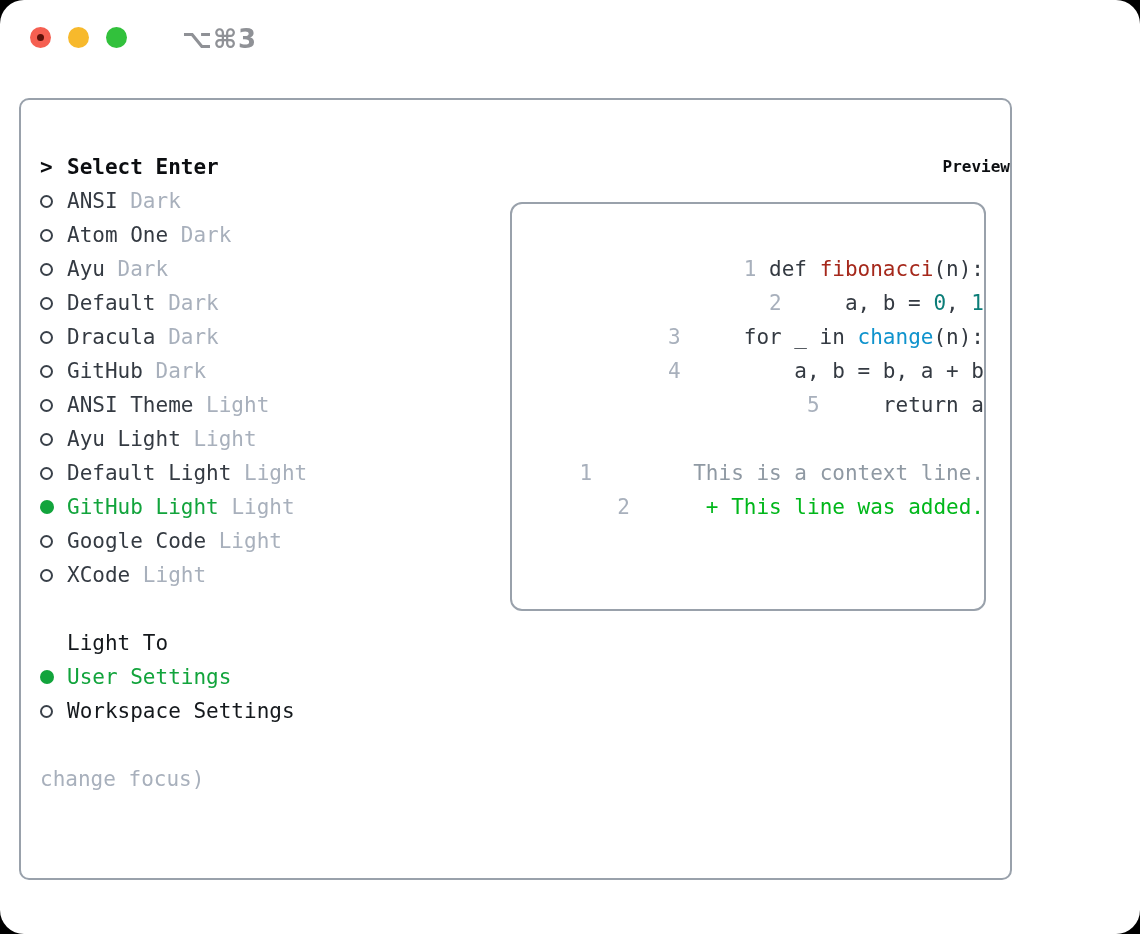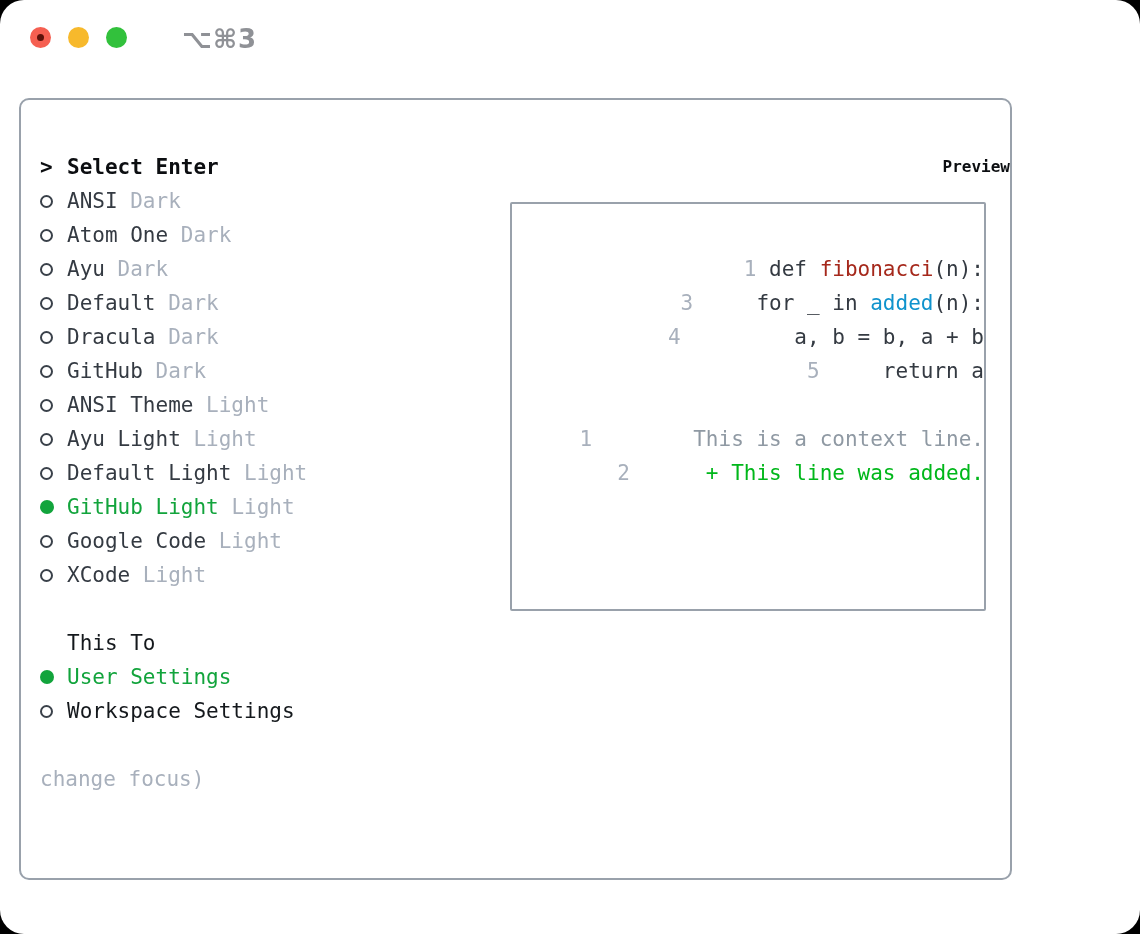--- a/index.html
+++ b/index.html
@@ -65,21 +65,21 @@
   .apply-label.sel { color: var(--selected_green); text-align: right; }
   .hint { margin-top: 34px; color: var(--text_muted); }
   .hint .row { display: block; }
   
   .preview-col { flex: 1; padding: 50px 0 0 0; text-align: right; }
   .preview-hdr-row { height: 34px; line-height: 34px; }
   .preview-box {
     margin-top: 18px; margin-left: 8px;
     width: 476px; height: 409px;
     border: 2px solid var(--panel_border);
-    border-radius: 2px;
+    border-radius: 12px;
     padding: 48px 0 0 14px;
     font-size: 21px; line-height: 34px;
   }
   .cline { height: 34px; white-space: pre; }
   .blank-line { height: 34px; }
   .lnum { color: var(--text_muted); }
   .tk-plain   { color: var(--text_primary); }
   .tk-func    { color: var(--syntax_func_red); }
   .tk-num     { color: var(--syntax_num_teal); }
   .tk-builtin { color: var(--syntax_builtin_blue); }
@@ -117,41 +117,42 @@
           <div class="row"><span class="bullet-col"><span class="circle"></span></span><span class="t-name">GitHub </span><span class="t-variant">Dark</span></div>
           <div class="row"><span class="bullet-col"><span class="circle"></span></span><span class="t-name">ANSI Theme </span><span class="t-variant">Light</span></div>
           <div class="row"><span class="bullet-col"><span class="circle"></span></span><span class="t-name">Ayu Light </span><span class="t-variant">Light</span></div>
           <div class="row"><span class="bullet-col"><span class="circle"></span></span><span class="t-name">Default Light </span><span class="t-variant">Light</span></div>
           <div class="row"><span class="bullet-col"><span class="circle sel"></span></span><span class="t-name sel">GitHub Light </span><span class="t-variant">Light</span></div>
           <div class="row"><span class="bullet-col"><span class="circle"></span></span><span class="t-name">Google Code </span><span class="t-variant">Light</span></div>
           <div class="row"><span class="bullet-col"><span class="circle"></span></span><span class="t-name">XCode </span><span class="t-variant">Light</span></div>
         </div>
 
       <div class="row apply-header">
-        <span class="bullet-col"></span><span class="apply-label">This To</span>
+        <span class="bullet-col"></span><span class="apply-label">Light To</span>
       </div>
 
       <div id="apply-list">
           <div class="row"><span class="bullet-col"><span class="circle sel"></span></span><span class="apply-label sel">User Settings</span></div>
           <div class="row"><span class="bullet-col"><span class="circle"></span></span><span class="apply-label">Workspace Settings</span></div>
         </div>
 
       <div class="hint" id="hint">
           <div class="row">change focus)</div>
         </div>
     </div>
 
     <div class="preview-col">
       <div class="preview-hdr-row">
         <span class="hdr">Preview</span>
       </div>
       <div class="preview-box">
         <div id="code-lines">
             <div class="cline"><span class="lnum">1 </span><span class="tk-plain">def </span><span class="tk-func">fibonacci</span><span class="tk-plain">(n):</span></div>
-            <div class="cline"><span class="lnum">3 </span><span class="tk-plain">    for _ in </span><span class="tk-builtin">added</span><span class="tk-plain">(n):</span></div>
+            <div class="cline"><span class="lnum">2 </span><span class="tk-plain">    a, b = </span><span class="tk-num">0</span><span class="tk-plain">, </span><span class="tk-num">1</span></div>
+            <div class="cline"><span class="lnum">3 </span><span class="tk-plain">    for _ in </span><span class="tk-builtin">change</span><span class="tk-plain">(n):</span></div>
             <div class="cline"><span class="lnum">4 </span><span class="tk-plain">        a, b = b, a + b</span></div>
             <div class="cline"><span class="lnum">5 </span><span class="tk-plain">    return a</span></div>
           </div>
         <div class="blank-line"></div>
         <div id="diff-lines">
             <div class="cline"><span class="lnum">1 </span><span class="tk-ctx">       This is a context line.</span></div>
             <div class="cline"><span class="lnum">2 </span><span class="tk-add">     + This line was added.</span></div>
           </div>
       </div>
     </div>

